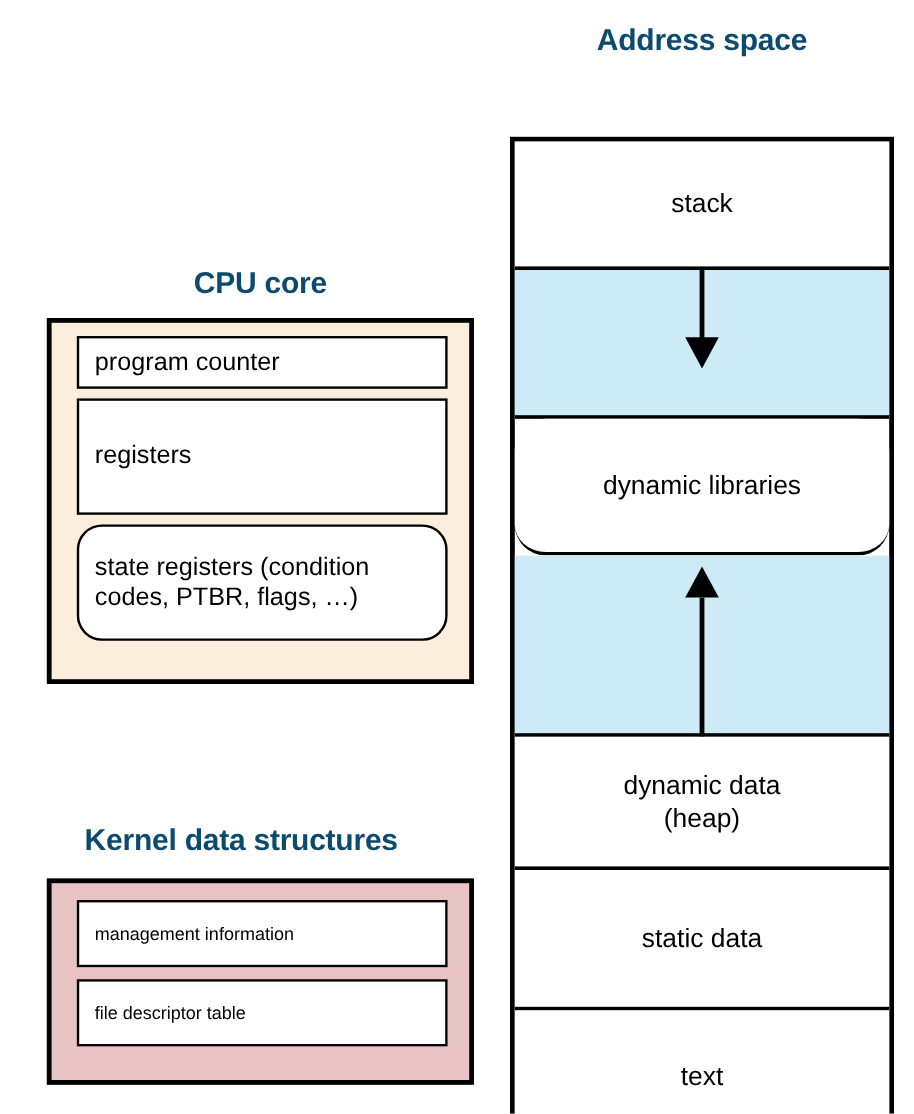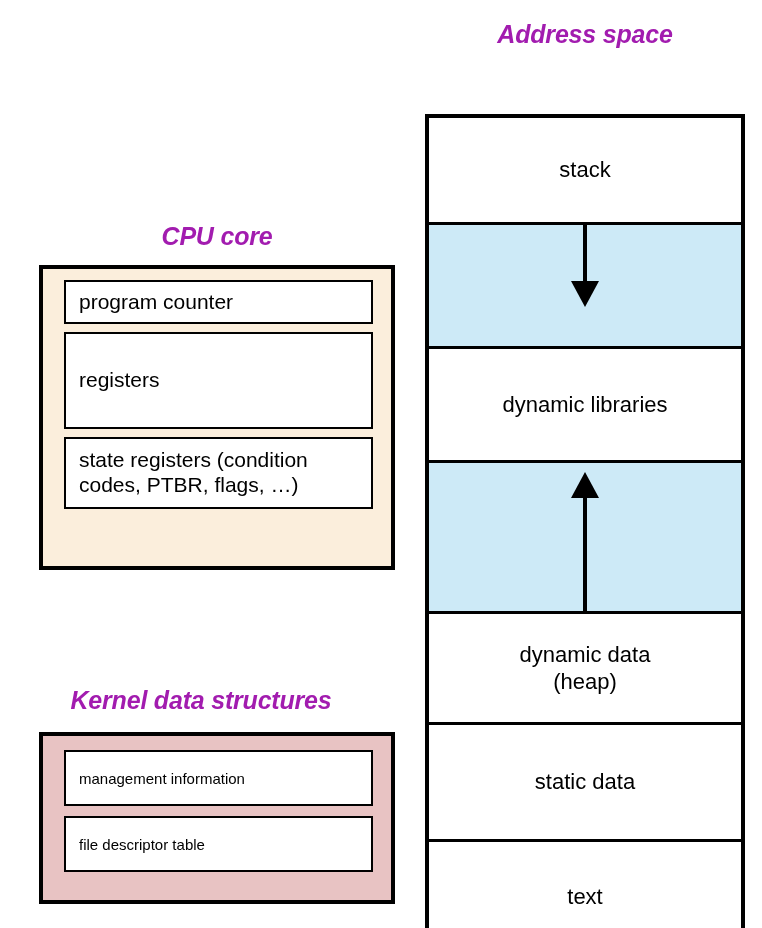--- a/index.html
+++ b/index.html
@@ -15,24 +15,23 @@
     color: #000000;
     overflow: hidden;
   }
 
   
   .abs { position: absolute; }
   .panel-title {
     font-weight: bold;
     font-size: 25px;
     text-align: center;
-    color: #a21caf;
+    color: #0c4a6e;
     letter-spacing: -0.2px;
     white-space: nowrap;
-    font-style: italic;
   }
 
   
   #cpu-core-title {
     left: 39px;
     top: 222px;
     width: 356px;
   }
   #cpu-core-box {
     left: 39px;
@@ -52,21 +51,21 @@
     align-items: center;
     padding-left: 13px;
     padding-right: 8px;
     font-size: 21px;
     line-height: 1.18;
     margin-bottom: 8px;
   }
   #cpu-core-box .slot:last-child { margin-bottom: 0; }
   .slot-pc       { height: 44px; }
   .slot-regs     { height: 97px; }
-  .slot-state    { height: 72px; }
+  .slot-state    { height: 97px; border-radius: 21px; }
 
   
   #kernel-title {
     left: 14px;
     top: 686px;
     width: 374px;
   }
   #kernel-box {
     left: 39px;
     top: 732px;
@@ -186,21 +185,21 @@
 
   <div class="seg" style="top:0px;height:107px;">
     <span class="seg-label">stack</span>
   </div>
 
   <div class="seg blue" style="top:107px;height:124px;">
     <div class="arrow-stem" style="top:0px;height:72px;"></div>
     <div class="arrow-head down" style="top:56px;"></div>
   </div>
 
-  <div class="seg" style="top:231px;height:114px;">
+  <div class="seg" style="top:231px;height:114px;border-radius:26px;">
     <span class="seg-label">dynamic libraries</span>
   </div>
 
   <div class="seg blue" style="top:345px;height:151px;">
     <div class="arrow-stem" style="top:35px;height:116px;"></div>
     <div class="arrow-head up" style="top:9px;"></div>
   </div>
 
   <div class="seg" style="top:496px;height:111px;">
     <div>

